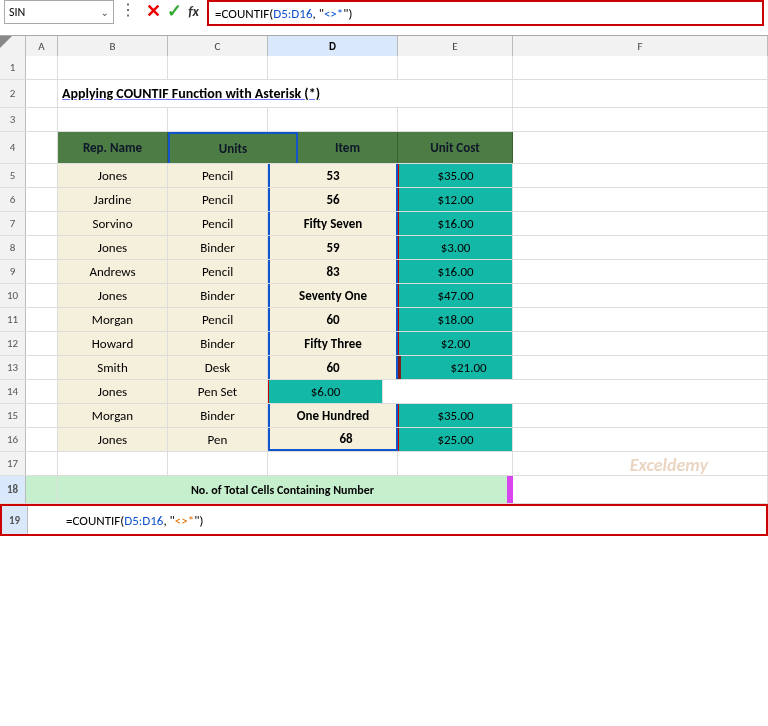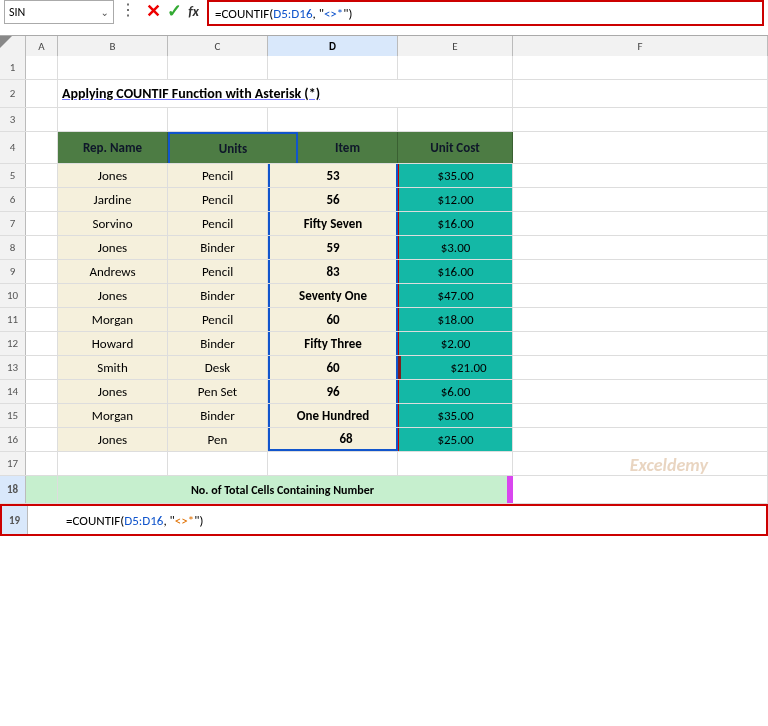--- a/index.html
+++ b/index.html
@@ -399,21 +399,20 @@
     <div class="cell col-d data-cell-beige col-d-selected" style="border-left:2px solid #1155cc;">60</div>
     <div class="cell col-e data-cell-white" style="border-left:3px solid #7f1d1d;padding-left:28px;">$21.00</div>
     <div class="cell col-rest"></div>
   </div>
 
   <div class="sheet-row">
     <div class="row-num">14</div>
     <div class="cell col-a"></div>
     <div class="cell col-b data-cell-beige">Jones</div>
     <div class="cell col-c data-cell-beige">Pen Set</div>
-    <div class="cell col-d data-cell-beige col-d-selected" style="border-left:2px solid #1155cc;">96</div>
     <div class="cell col-e data-cell-white" style="border-left:1px solid #c00;">$6.00</div>
     <div class="cell col-rest"></div>
   </div>
 
   <div class="sheet-row">
     <div class="row-num">15</div>
     <div class="cell col-a"></div>
     <div class="cell col-b data-cell-beige">Morgan</div>
     <div class="cell col-c data-cell-beige">Binder</div>
     <div class="cell col-d data-cell-beige col-d-selected" style="border-left:2px solid #1155cc;">One Hundred</div>

